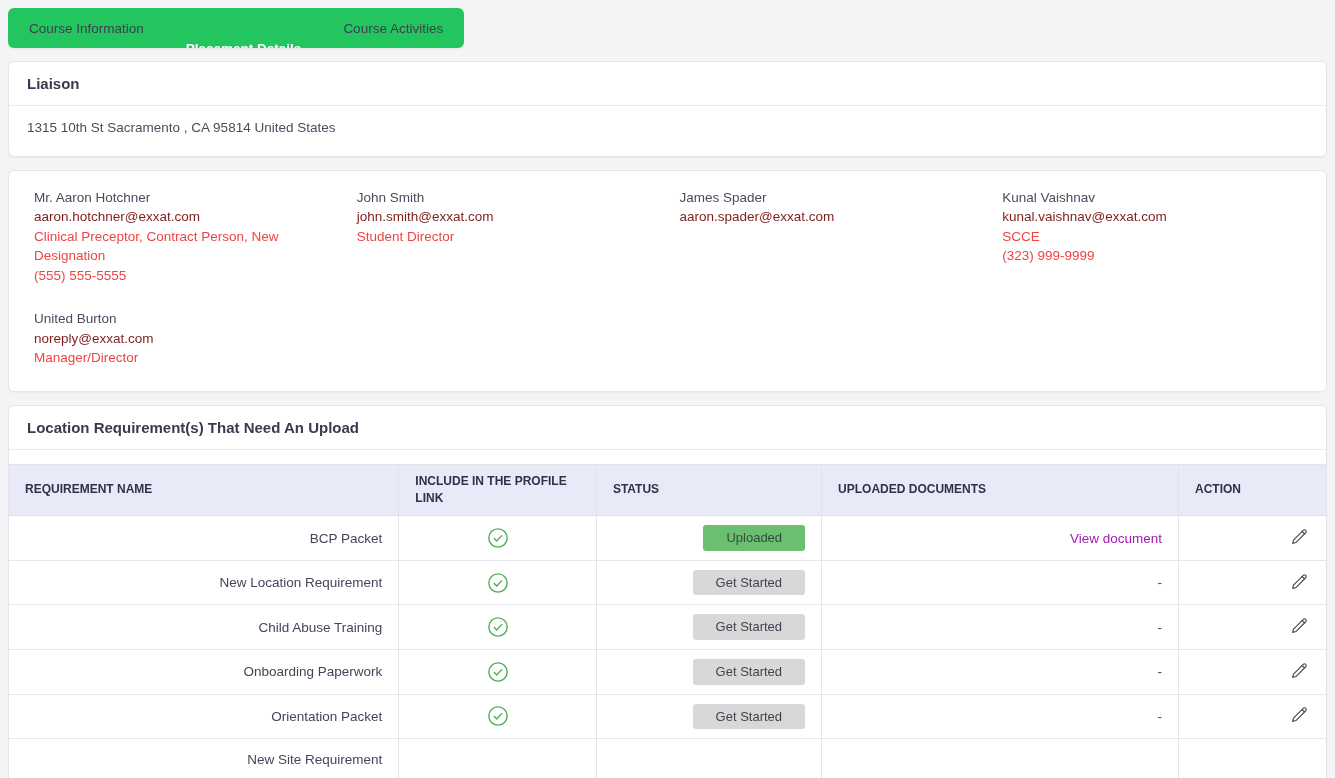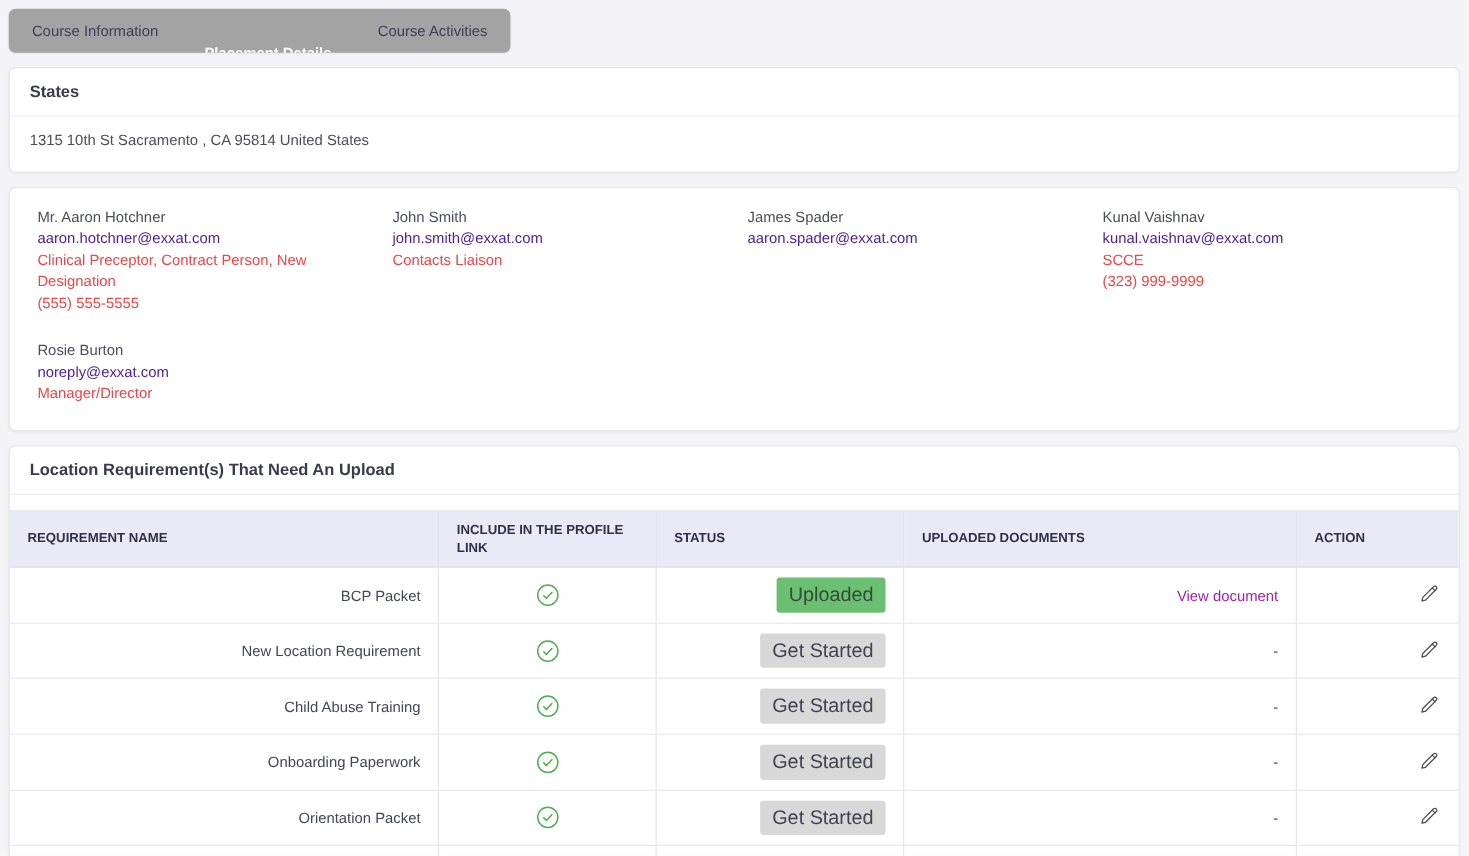--- a/index.html
+++ b/index.html
@@ -7,21 +7,21 @@
   body {
     background: #f4f4f6;
     font-family: "Liberation Sans", "DejaVu Sans", sans-serif;
     color: #4a4a5c;
   }
   .page { padding: 8px; }
 
   
   .tabbar {
     display: inline-flex;
-    background: #a3a3a3;
+    background: #22c55e;
     border-radius: 6px;
     box-shadow: 0 1px 2px rgba(0,0,0,.06);
     height: 40px;
     overflow: hidden;
   }
   .tab {
     display: flex; align-items: center;
     padding: 0 21px;
     font-size: 13.5px;
     color: #3e3e52;
@@ -61,21 +61,21 @@
   .contacts-grid {
     display: grid;
     grid-template-columns: repeat(4, 1fr);
     column-gap: 20px;
     row-gap: 17px;
     padding: 17px 25px 23px;
     gap: 24px;
   }
   .contact { font-size: 13.5px; line-height: 1.44; }
   .contact .c-name  { color: #4b4b5e; }
-  .contact .c-email { color: #4c1d95; cursor: pointer; text-decoration: none; display: inline-block; }
+  .contact .c-email { color: #7f1d1d; cursor: pointer; text-decoration: none; display: inline-block; }
   .contact .c-role, .contact .c-phone { color: #ef4444; }
 
   
   .table-gap { height: 14px; }
   table { width: 100%; border-collapse: collapse; table-layout: fixed; }
   col.c1 { width: 29.6%; } col.c2 { width: 15%; } col.c3 { width: 17.1%; }
   col.c4 { width: 27.1%; } col.c5 { width: 11.2%; }
   thead th {
     background: #e9eaf7;
     font-size: 12px;
@@ -93,23 +93,23 @@
     font-size: 13.5px;
     color: #45455a;
     border-bottom: 1px solid #e6e6ee;
     height: 41px;
     vertical-align: middle;
     text-align: right;
   }
   td.center { text-align: center; }
   .badge {
     display: inline-block;
-    padding: 5px 11px;
+    padding: 5px 23px;
     border-radius: 3px;
-    font-size: 18px;
+    font-size: 13px;
     line-height: 1.2;
   }
   .badge.success { background: #6abf71; color: #344b3c; }
   .badge.neutral { background: #d8d8d8; color: #424250; }
   .doc-link { color: #a21caf; cursor: pointer; text-decoration: none; }
   .icon-btn { display: inline-flex; cursor: pointer; background: none; border: none; padding: 0; }
   .check-wrap { display: inline-flex; vertical-align: middle; }
   .req-card { padding-bottom: 5px; }
 </style>
 </head>
@@ -125,53 +125,53 @@
       <div class="tab active">
         <span>Placement Details</span>
       </div>
       <div class="tab">
         <span>Course Activities</span>
       </div>
     </nav>
 
   
   <section class="card">
-    <div class="card-title">States</div>
+    <div class="card-title">Liaison</div>
     <div class="card-body">1315 10th St Sacramento , CA 95814 United States</div>
   </section>
 
   
   <section class="card">
     <div class="contacts-grid">
         <div class="contact">
     <div class="c-name">Mr. Aaron Hotchner</div>
     <a class="c-email">aaron.hotchner@exxat.com</a>
     <div class="c-role">Clinical Preceptor, Contract Person, New Designation</div>
     <div class="c-phone">(555) 555-5555</div>
   </div>
         <div class="contact">
     <div class="c-name">John Smith</div>
     <a class="c-email">john.smith@exxat.com</a>
-    <div class="c-role">Contacts Liaison</div>
+    <div class="c-role">Student Director</div>
     
   </div>
         <div class="contact">
     <div class="c-name">James Spader</div>
     <a class="c-email">aaron.spader@exxat.com</a>
     
     
   </div>
         <div class="contact">
     <div class="c-name">Kunal Vaishnav</div>
     <a class="c-email">kunal.vaishnav@exxat.com</a>
     <div class="c-role">SCCE</div>
     <div class="c-phone">(323) 999-9999</div>
   </div>
         <div class="contact">
-    <div class="c-name">Rosie Burton</div>
+    <div class="c-name">United Burton</div>
     <a class="c-email">noreply@exxat.com</a>
     <div class="c-role">Manager/Director</div>
     
   </div>
       </div>
   </section>
 
   
   <section class="card req-card">
     <div class="card-title">Location Requirement(s) That Need An Upload</div>

